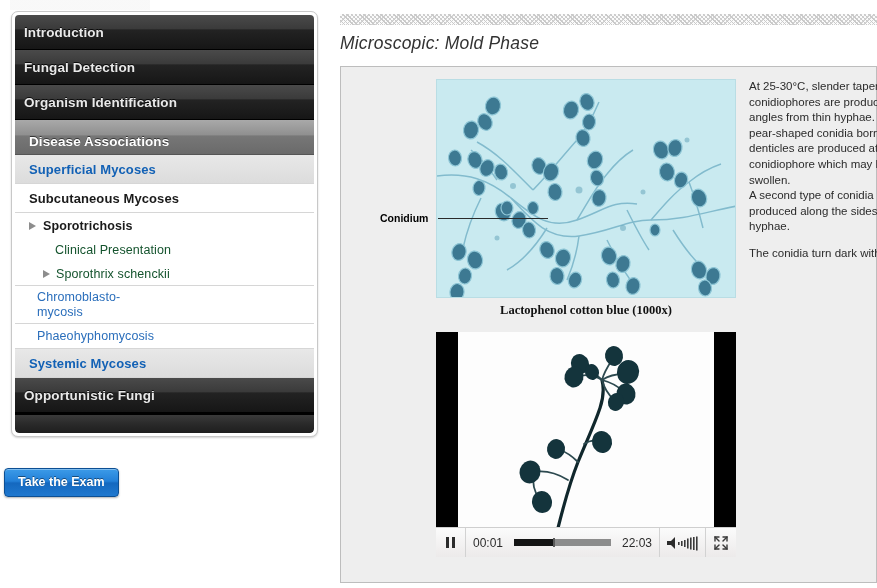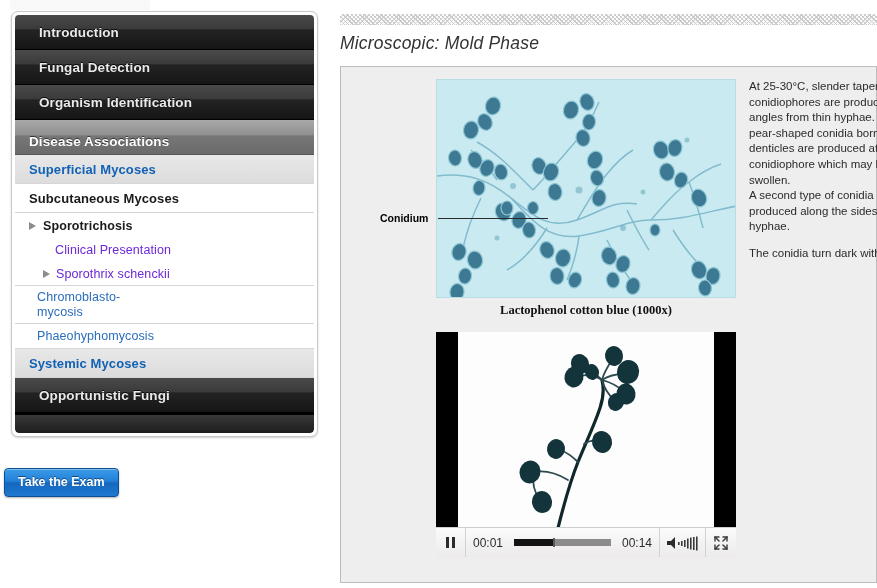--- a/index.html
+++ b/index.html
@@ -26,21 +26,21 @@
   }
   .nav{border-radius:4px;overflow:hidden;}
   .nav-item{
     box-sizing:border-box;width:100%;
     display:flex;align-items:center;
     font-size:13.5px;letter-spacing:.1px;
     cursor:pointer;user-select:none;
   }
   
   .lvl-dark{
-    height:35px;padding:0 0 0 24px;
+    height:35px;padding:0 0 0 9px;
     color:#e9e9e9;font-weight:bold;
     background:linear-gradient(180deg,#4a4a4a 0%,#3a3a3a 42%,#232323 43%,#161616 100%);
     border-bottom:1px solid #000;
     text-shadow:0 -1px 0 rgba(0,0,0,.8);
     text-align:right;
   }
   
   .lvl-active{
     height:35px;padding:8px 0 0 14px;
     color:#ffffff;font-weight:bold;
@@ -60,21 +60,21 @@
 
   
   .lvl3{
     height:25px;padding:0 0 0 14px;font-size:12.5px;
     background:#ffffff;color:#1a1a1a;font-weight:bold;
     border-bottom:none;
   }
   .lvl3 .tri{margin-right:7px;}
   .lvl4{
     height:24px;padding:0 0 0 40px;font-size:12.5px;
-    background:#ffffff;color:#6d28d9;font-weight:normal;
+    background:#ffffff;color:#14532d;font-weight:normal;
     border-bottom:none;
   }
   .lvl4.italic{padding-left:28px;}
   .lvl4.italic .tri{margin-right:6px;}
   .leaf-link{
     padding:0 0 0 22px;font-size:12.5px;color:#2a6ebb;font-weight:normal;
     border-bottom:1px solid #d6d6d6;background:#fff;min-height:25px;
     display:flex;align-items:center;line-height:1.15;
   }
   .leaf-link.two-line{min-height:38px;align-items:center;}
@@ -392,21 +392,21 @@
                 <i></i>
                 <i></i>
               </span>
           </div>
           <div class="ctl time" style="border-right:none;">00:01</div>
           <div class="scrub">
             <div class="buf"></div>
             <div class="played"></div>
             <div class="knob"></div>
           </div>
-          <div class="ctl time" style="border-right:1px solid #d2d2d2;">00:14</div>
+          <div class="ctl time" style="border-right:1px solid #d2d2d2;">22:03</div>
           <div class="ctl vol">
             <svg width="36" height="16" viewBox="0 0 36 16">
               <path d="M2 6 L6 6 L10 2 L10 14 L6 10 L2 10 Z" fill="#2b2b2b"></path>
               <g fill="#3a3a3a">
                 <rect x="13" y="7" width="1.6" height="3"></rect>
                 <rect x="16" y="6" width="1.6" height="5"></rect>
                 <rect x="19" y="5" width="1.6" height="7"></rect>
                 <rect x="22" y="3.5" width="1.6" height="10"></rect>
                 <rect x="25" y="2.5" width="1.6" height="12"></rect>
                 <rect x="28" y="2" width="1.6" height="13"></rect>

